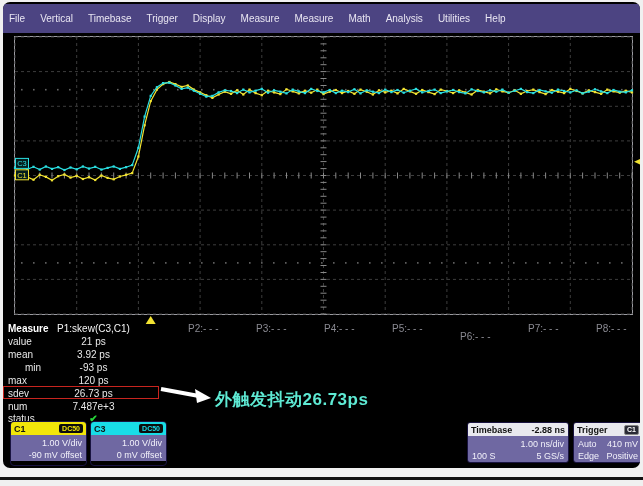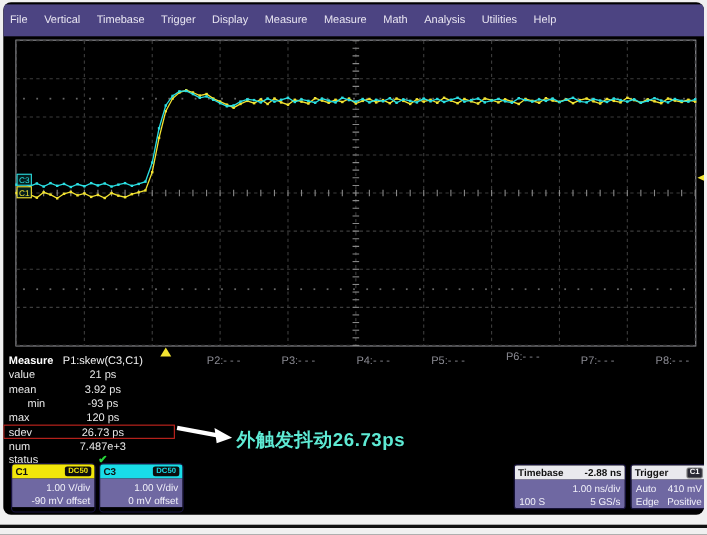--- a/index.html
+++ b/index.html
@@ -526,21 +526,21 @@
           <div class="m-row m-p1" style="top: 69px;">26.73 ps</div>
           <div class="m-row m-p1" style="top: 82px;">7.487e+3</div>
         </div>
       <div class="m-row m-p1 status-check" style="top:94px">✔</div>
 
       <div id="measure-empty-cols">
           <div class="m-row m-empty" style="top: 4px; left: 185px;">P2:- - -</div>
           <div class="m-row m-empty" style="top: 4px; left: 253px;">P3:- - -</div>
           <div class="m-row m-empty" style="top: 4px; left: 321px;">P4:- - -</div>
           <div class="m-row m-empty" style="top: 4px; left: 389px;">P5:- - -</div>
-          <div class="m-row m-empty" style="top: 0; left: 457px;">P6:- - -</div>
+          <div class="m-row m-empty" style="top: 12px; left: 457px;">P6:- - -</div>
           <div class="m-row m-empty" style="top: 4px; left: 525px;">P7:- - -</div>
           <div class="m-row m-empty" style="top: 4px; left: 593px;">P8:- - -</div>
         </div>
 
       <div class="redbox" style="border-color: rgb(200, 37, 31);"></div>
       <svg class="anno-arrow" width="56" height="22">
         <line x1="2" y1="5" x2="40" y2="12" stroke="#fff" stroke-width="4"></line>
         <polygon points="52,14 36,5 38,19" fill="#fff"></polygon>
       </svg>
       <div class="annotation">外触发抖动26.73ps</div>

